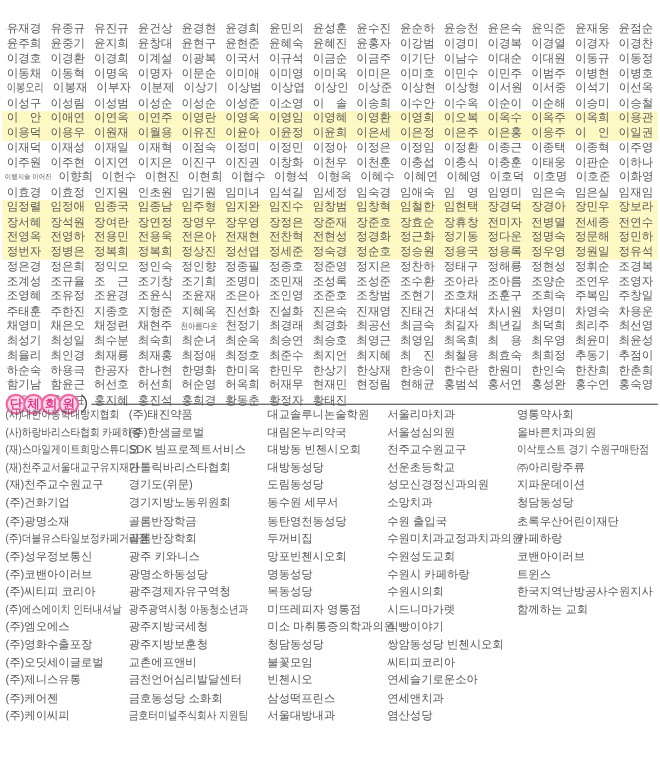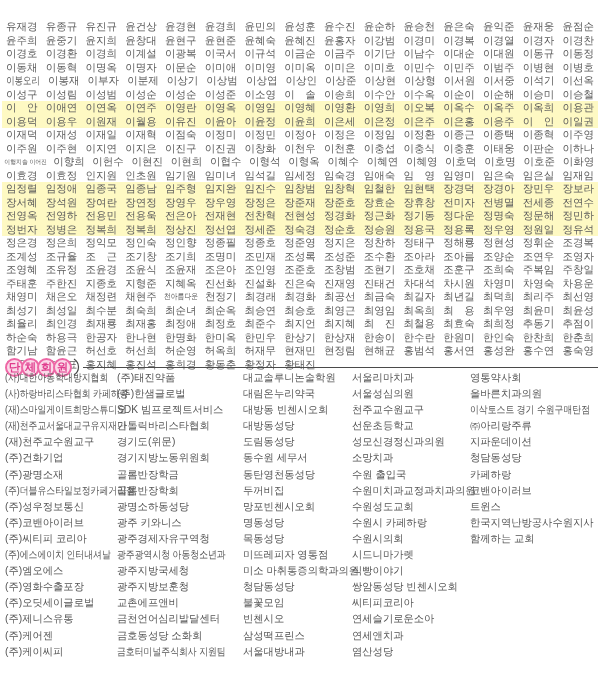--- a/index.html
+++ b/index.html
@@ -524,22 +524,22 @@
       </div>
       <div class="org-col">
         <div class="org-item">(주)태진약품</div>
         <div class="org-item">(주)한샘글로벌</div>
         <div class="org-item">SDK 빔프로젝트서비스</div>
         <div class="org-item">가톨릭바리스타협회</div>
         <div class="org-item">경기도(위문)</div>
         <div class="org-item">경기지방노동위원회</div>
         <div class="org-item">골롬반장학금</div>
         <div class="org-item">골롬반장학회</div>
+        <div class="org-item">광주 키와니스</div>
         <div class="org-item">광명소하동성당</div>
-        <div class="org-item">광주 키와니스</div>
         <div class="org-item">광주경제자유구역청</div>
         <div class="org-item long">광주광역시청 아동청소년과</div>
         <div class="org-item">광주지방국세청</div>
         <div class="org-item">광주지방보훈청</div>
         <div class="org-item">교촌에프앤비</div>
         <div class="org-item">금천언어심리발달센터</div>
         <div class="org-item">금호동성당 소화회</div>
         <div class="org-item long">금호터미널주식회사 지원팀</div>
       </div>
       <div class="org-col">
@@ -582,20 +582,21 @@
         <div class="org-item">연세앤치과</div>
         <div class="org-item">염산성당</div>
       </div>
       <div class="org-col">
         <div class="org-item">영통약사회</div>
         <div class="org-item">올바른치과의원</div>
         <div class="org-item long">이삭토스트 경기 수원구매탄점</div>
         <div class="org-item">㈜아리랑주류</div>
         <div class="org-item">지파운데이션</div>
         <div class="org-item">청담동성당</div>
+        <div class="org-item">초록우산어린이재단</div>
         <div class="org-item">카페하랑</div>
         <div class="org-item">코밴아이러브</div>
         <div class="org-item">트윈스</div>
         <div class="org-item">한국지역난방공사수원지사</div>
         <div class="org-item">함께하는 교회</div>
       </div>
     </div>
 
 </div>
 

